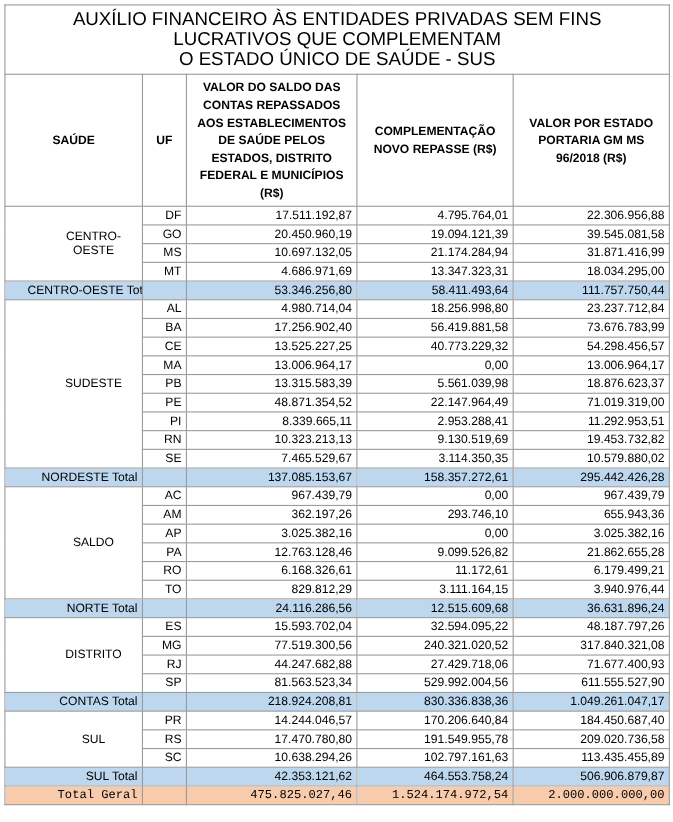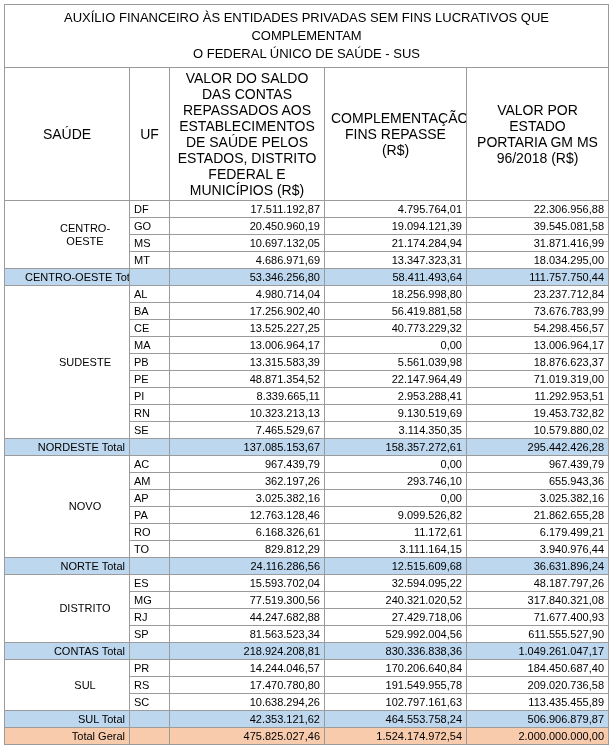--- a/index.html
+++ b/index.html
@@ -27,71 +27,71 @@
     padding: 0 4px;
     height: 17px;
     line-height: 13px;
     overflow: hidden;
     white-space: nowrap;
   }
   td.title-cell {
     height: 57px;
     text-align: center;
     vertical-align: middle;
-    font-size: 13px;
+    font-size: 17px;
     font-weight: normal;
     padding: 4px 34px;
     white-space: normal;
     line-height: 18px;
   }
   tr.header-row th {
     height: 120px;
-    font-weight: normal;
+    font-weight: bold;
     vertical-align: middle;
     white-space: normal;
     line-height: 16px;
     padding: 2px 6px;
-    font-size: 14px;
+    font-size: 11px;
   }
   td.region-cell {
     text-align: center;
     vertical-align: middle;
     white-space: normal;
     padding-left: 40px;
   }
-  td.uf-cell { text-align: left; }
+  td.uf-cell { text-align: right; }
   td.num-cell { text-align: right; }
   tr.subtotal-row td { background: var(--subtotal-bg); }
-  tr.grand-total-row td { background: var(--grand-bg); }
+  tr.grand-total-row td { background: var(--grand-bg); font-family: Liberation Mono, monospace; }
   td.total-label { text-align: right; padding-left: 20px; }
 </style>
 </head>
 <body>
 
 <div class="page">
   <table class="sus-table">
     <colgroup>
       <col style="width:125px">
       <col style="width:40px">
       <col style="width:155px">
       <col style="width:142px">
       <col style="width:142px">
     </colgroup>
     <thead>
       <tr>
         <td class="title-cell" colspan="5">
           <div>AUXÍLIO FINANCEIRO ÀS ENTIDADES PRIVADAS SEM FINS LUCRATIVOS QUE COMPLEMENTAM</div>
-          <div>O FEDERAL ÚNICO DE SAÚDE - SUS</div>
+          <div>O ESTADO ÚNICO DE SAÚDE - SUS</div>
         </td>
       </tr>
       <tr class="header-row" id="header-row">
           <th>SAÚDE</th>
           <th>UF</th>
           <th>VALOR DO SALDO DAS CONTAS REPASSADOS AOS ESTABLECIMENTOS DE SAÚDE PELOS ESTADOS, DISTRITO FEDERAL E MUNICÍPIOS (R$)</th>
-          <th>COMPLEMENTAÇÃO FINS REPASSE (R$)</th>
+          <th>COMPLEMENTAÇÃO NOVO REPASSE (R$)</th>
           <th>VALOR POR ESTADO PORTARIA GM MS 96/2018  (R$)</th>
         </tr>
     </thead>
     <tbody id="table-body">
         <tr>
           <td class="region-cell" rowspan="4">CENTRO-OESTE</td>
           <td class="uf-cell">DF</td>
           <td class="num-cell">17.511.192,87</td>
           <td class="num-cell">4.795.764,01</td>
           <td class="num-cell">22.306.956,88</td>
@@ -177,21 +177,21 @@
           <td class="num-cell">10.579.880,02</td>
         </tr>
         <tr class="subtotal-row">
           <td class="total-label">NORDESTE Total</td>
           <td class="uf-cell"></td>
           <td class="num-cell">137.085.153,67</td>
           <td class="num-cell">158.357.272,61</td>
           <td class="num-cell">295.442.426,28</td>
         </tr>
         <tr>
-          <td class="region-cell" rowspan="6">NOVO</td>
+          <td class="region-cell" rowspan="6">SALDO</td>
           <td class="uf-cell">AC</td>
           <td class="num-cell">967.439,79</td>
           <td class="num-cell">0,00</td>
           <td class="num-cell">967.439,79</td>
         </tr>
         <tr>
           <td class="uf-cell">AM</td>
           <td class="num-cell">362.197,26</td>
           <td class="num-cell">293.746,10</td>
           <td class="num-cell">655.943,36</td>

